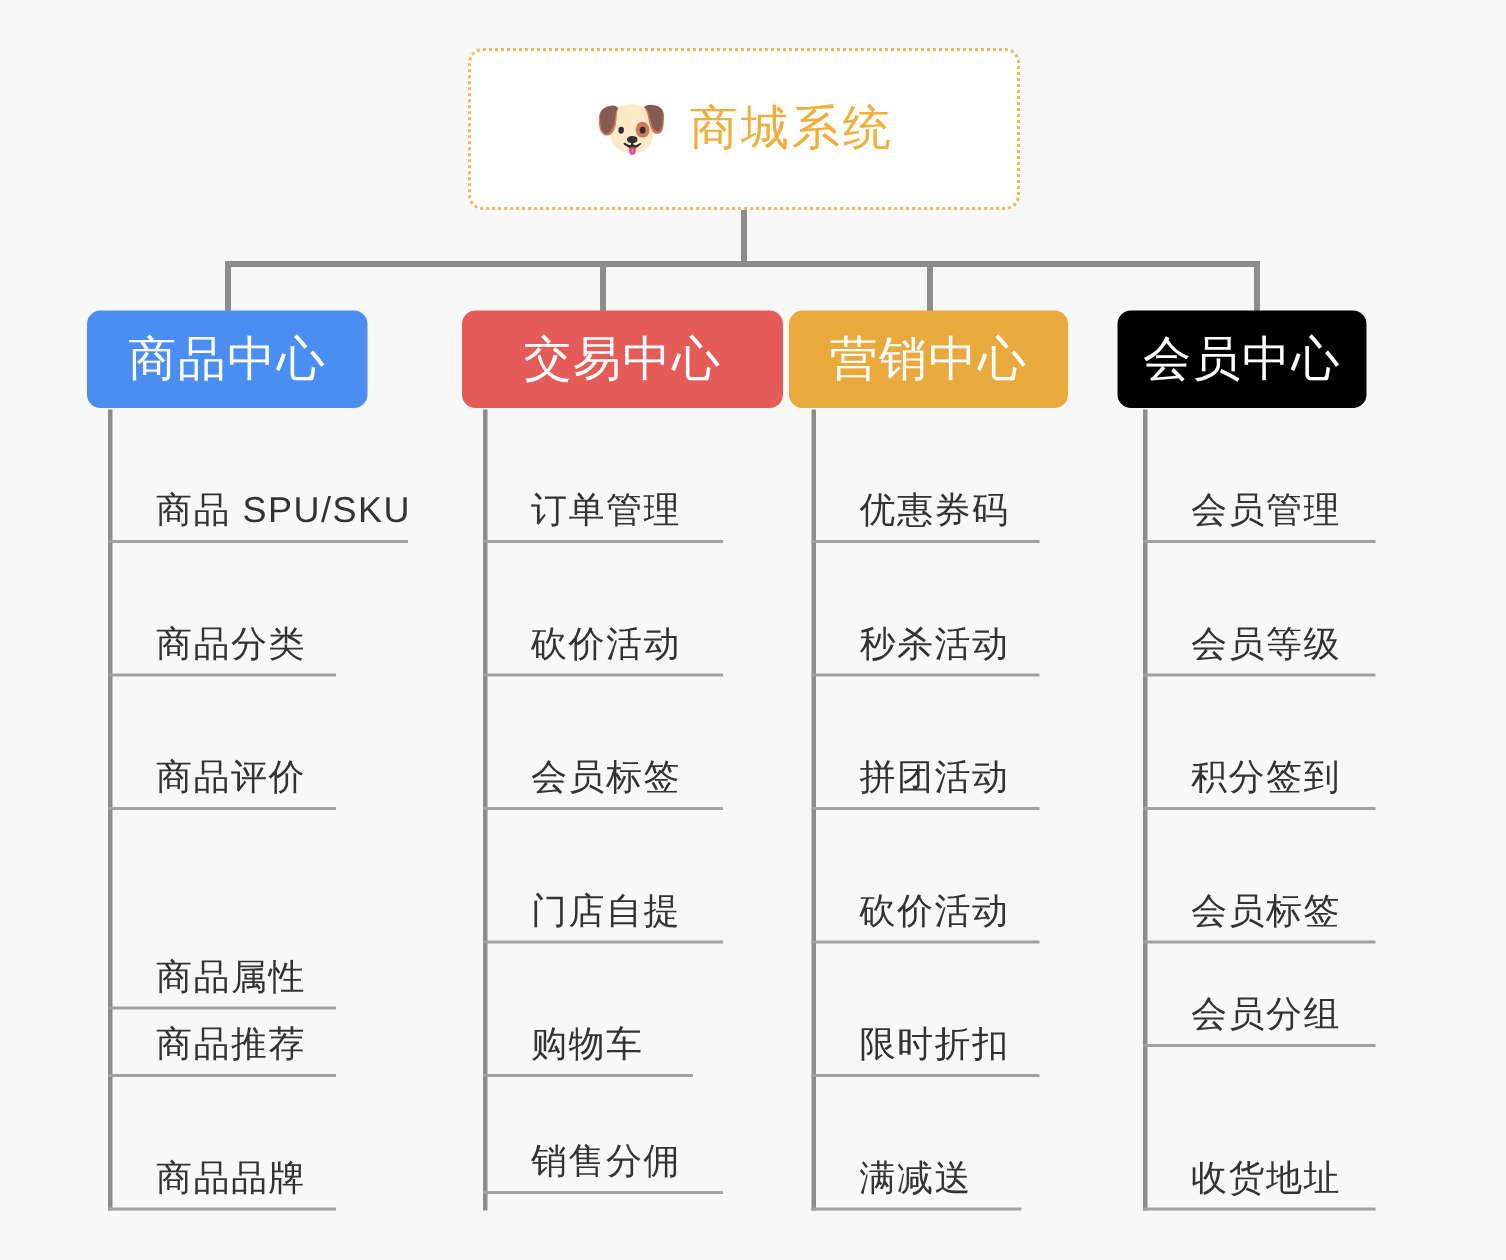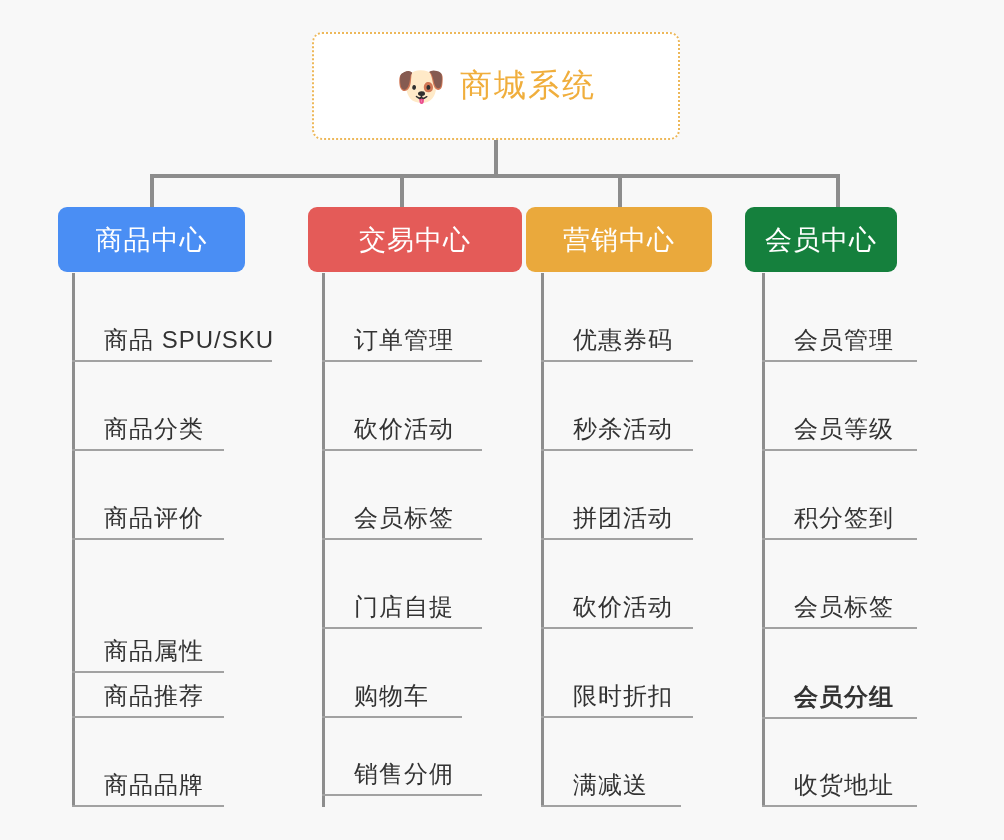--- a/index.html
+++ b/index.html
@@ -60,21 +60,21 @@
     position: absolute;
     height: 65px;
     box-sizing: border-box;
     border-radius: 9px;
     display: flex;
     align-items: center;
     justify-content: center;
   }
   .branch-label {
     color: #ffffff;
-    font-size: 27px;
+    font-size: 32px;
     letter-spacing: 1px;
     white-space: nowrap;
   }
 
   
   .leaf-col {
     position: absolute;
     top: 273px;
   }
   .leaf-trunk {
@@ -126,21 +126,21 @@
 
   <div class="branch" style="left: 58px; top: 207px; width: 187px; background: rgb(74, 142, 244);">
     <span class="branch-label">商品中心</span>
   </div>
   <div class="branch" style="left: 308px; top: 207px; width: 214px; background: rgb(228, 91, 88);">
     <span class="branch-label">交易中心</span>
   </div>
   <div class="branch" style="left: 526px; top: 207px; width: 186px; background: rgb(234, 169, 60);">
     <span class="branch-label">营销中心</span>
   </div>
-  <div class="branch" style="left: 745px; top: 207px; width: 152px; background: #15803d;">
+  <div class="branch" style="left: 745px; top: 207px; width: 166px; background: #000000;">
     <span class="branch-label">会员中心</span>
   </div>
 
   <div class="leaf-col" id="col-0" style="left:72px;">
       <div class="leaf-trunk" style="height: 534px; background: rgb(141, 141, 141);"></div>
       <div class="leaf-item" style="top: 0px; width: 240px;">
         <span class="leaf-text">商品 SPU/SKU</span>
         <div class="leaf-underline" style="width: 200px;"></div>
       </div>
       <div class="leaf-item" style="top: 89px; width: 192px; font-family: Liberation Serif, serif;">
@@ -229,21 +229,21 @@
         <div class="leaf-underline" style="width: 155px;"></div>
       </div>
       <div class="leaf-item" style="top: 178px; width: 195px;">
         <span class="leaf-text">积分签到</span>
         <div class="leaf-underline" style="width: 155px;"></div>
       </div>
       <div class="leaf-item" style="top: 267px; width: 195px;">
         <span class="leaf-text">会员标签</span>
         <div class="leaf-underline" style="width: 155px;"></div>
       </div>
-      <div class="leaf-item" style="top: 357px; width: 195px; font-weight: bold;">
+      <div class="leaf-item" style="top: 336px; width: 195px;">
         <span class="leaf-text">会员分组</span>
         <div class="leaf-underline" style="width: 155px;"></div>
       </div>
       <div class="leaf-item" style="top: 445px; width: 195px;">
         <span class="leaf-text">收货地址</span>
         <div class="leaf-underline" style="width: 155px;"></div>
       </div>
     </div>
 
 </div>

